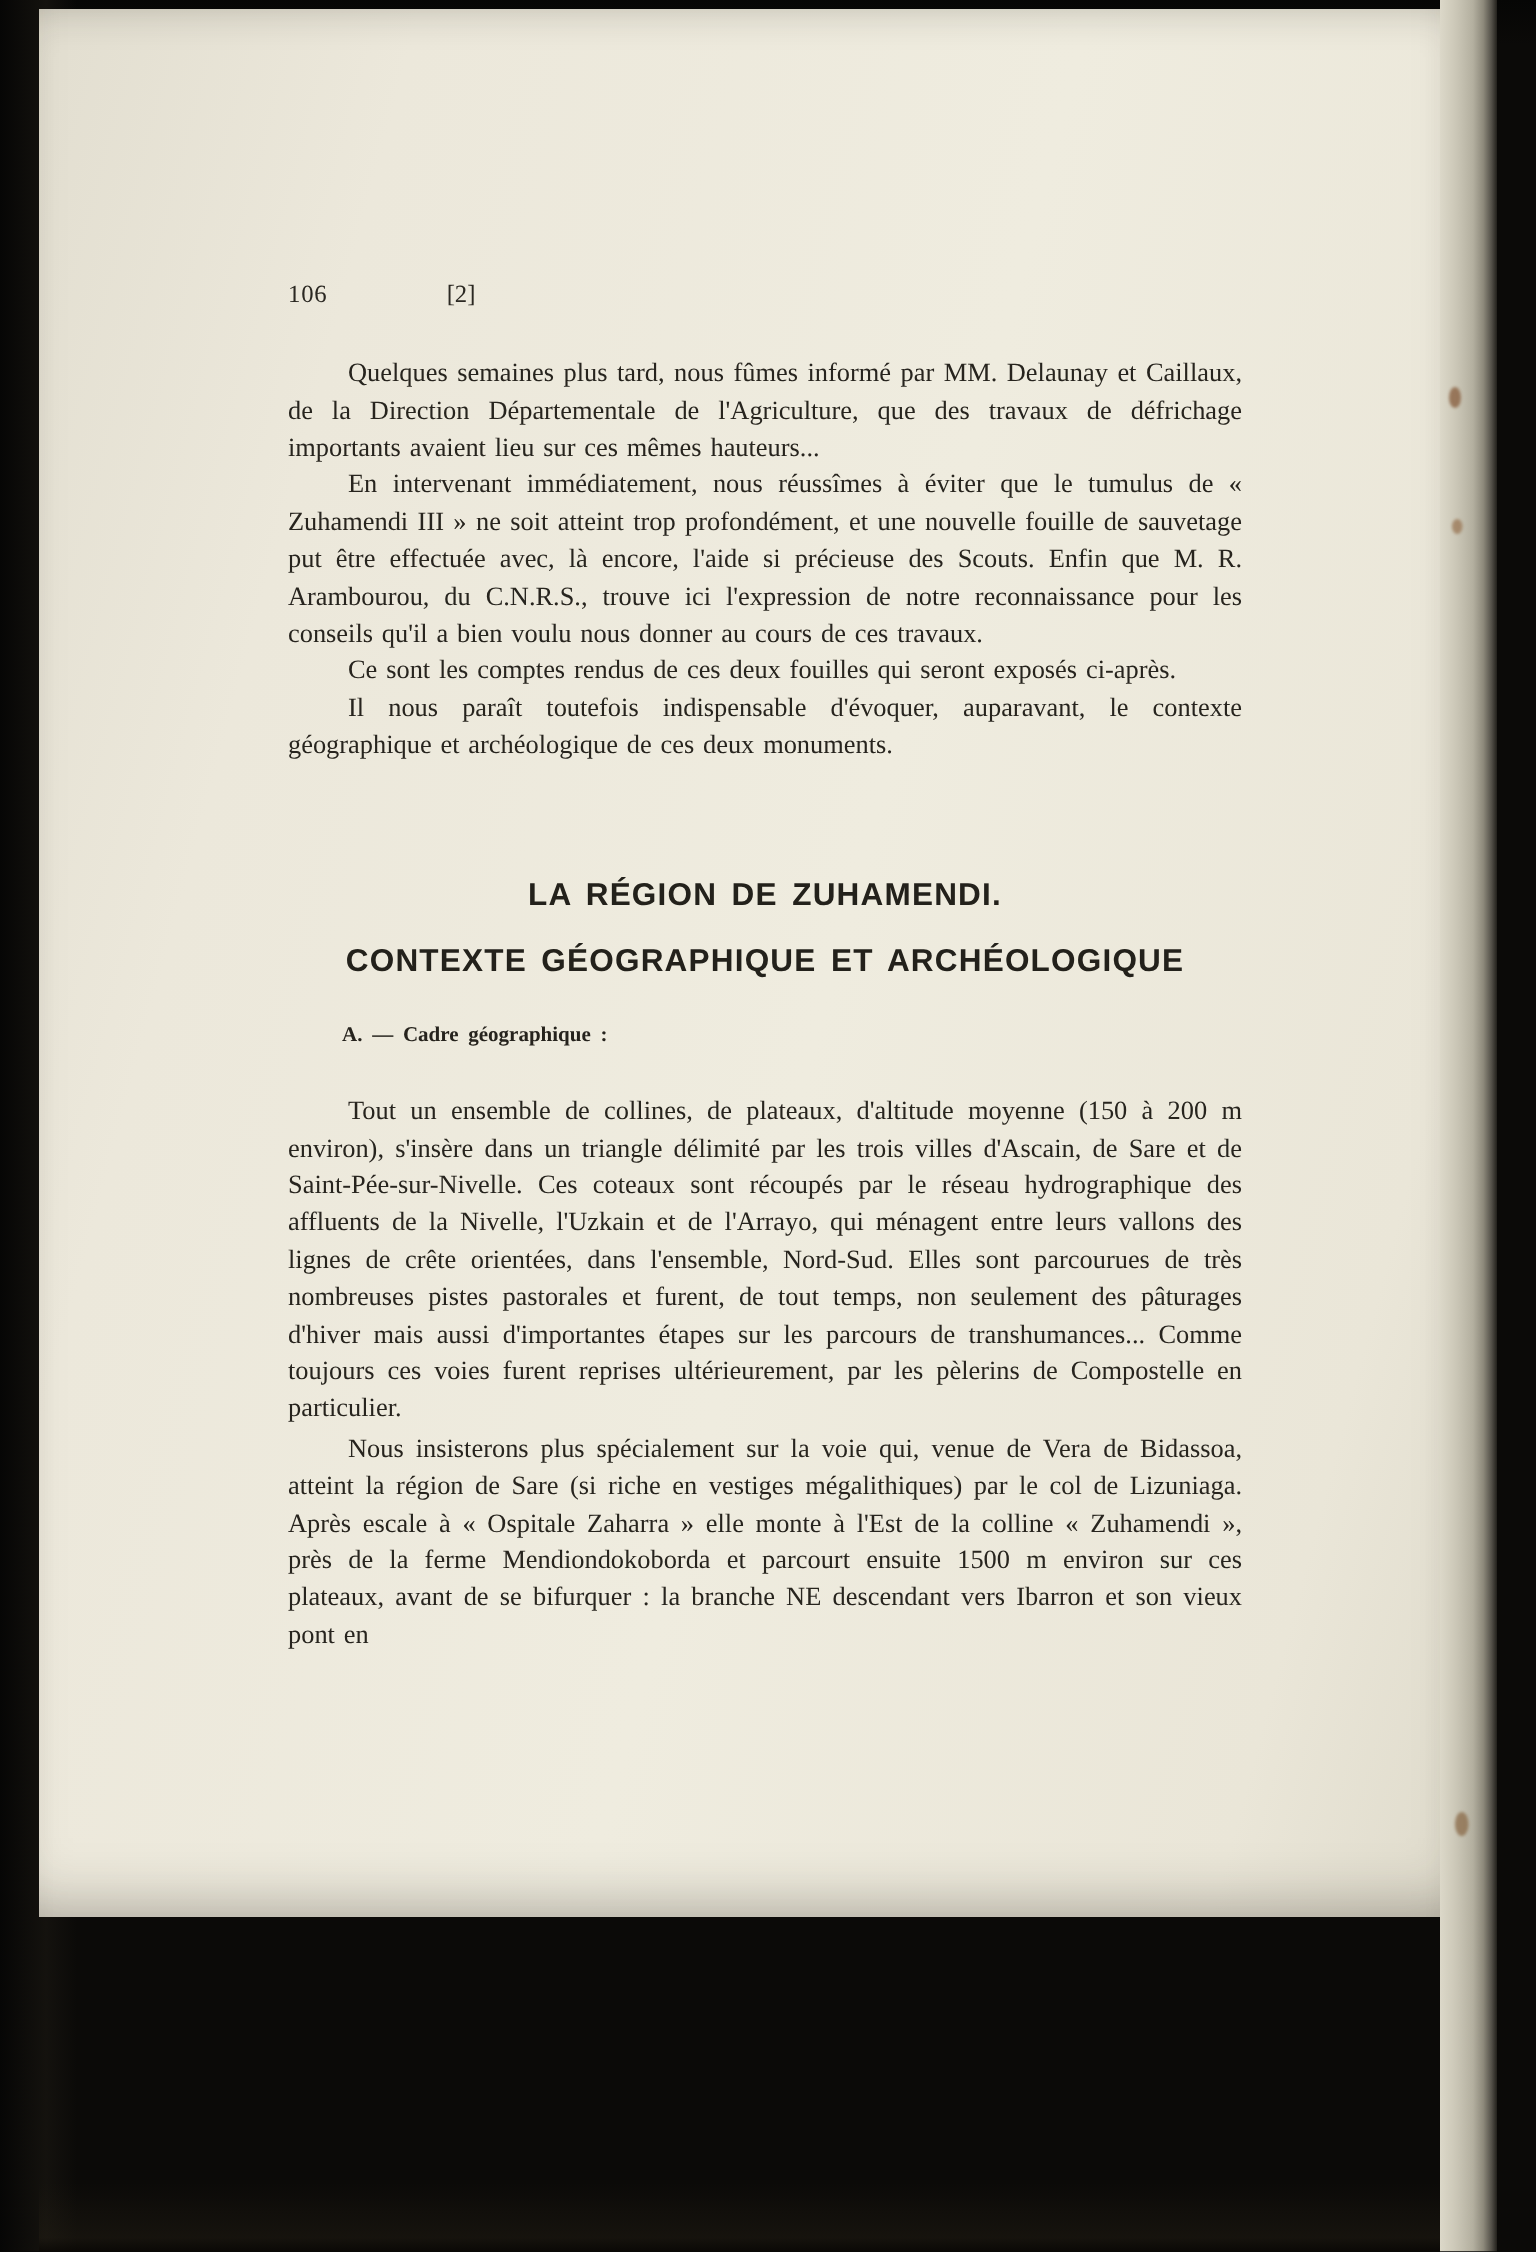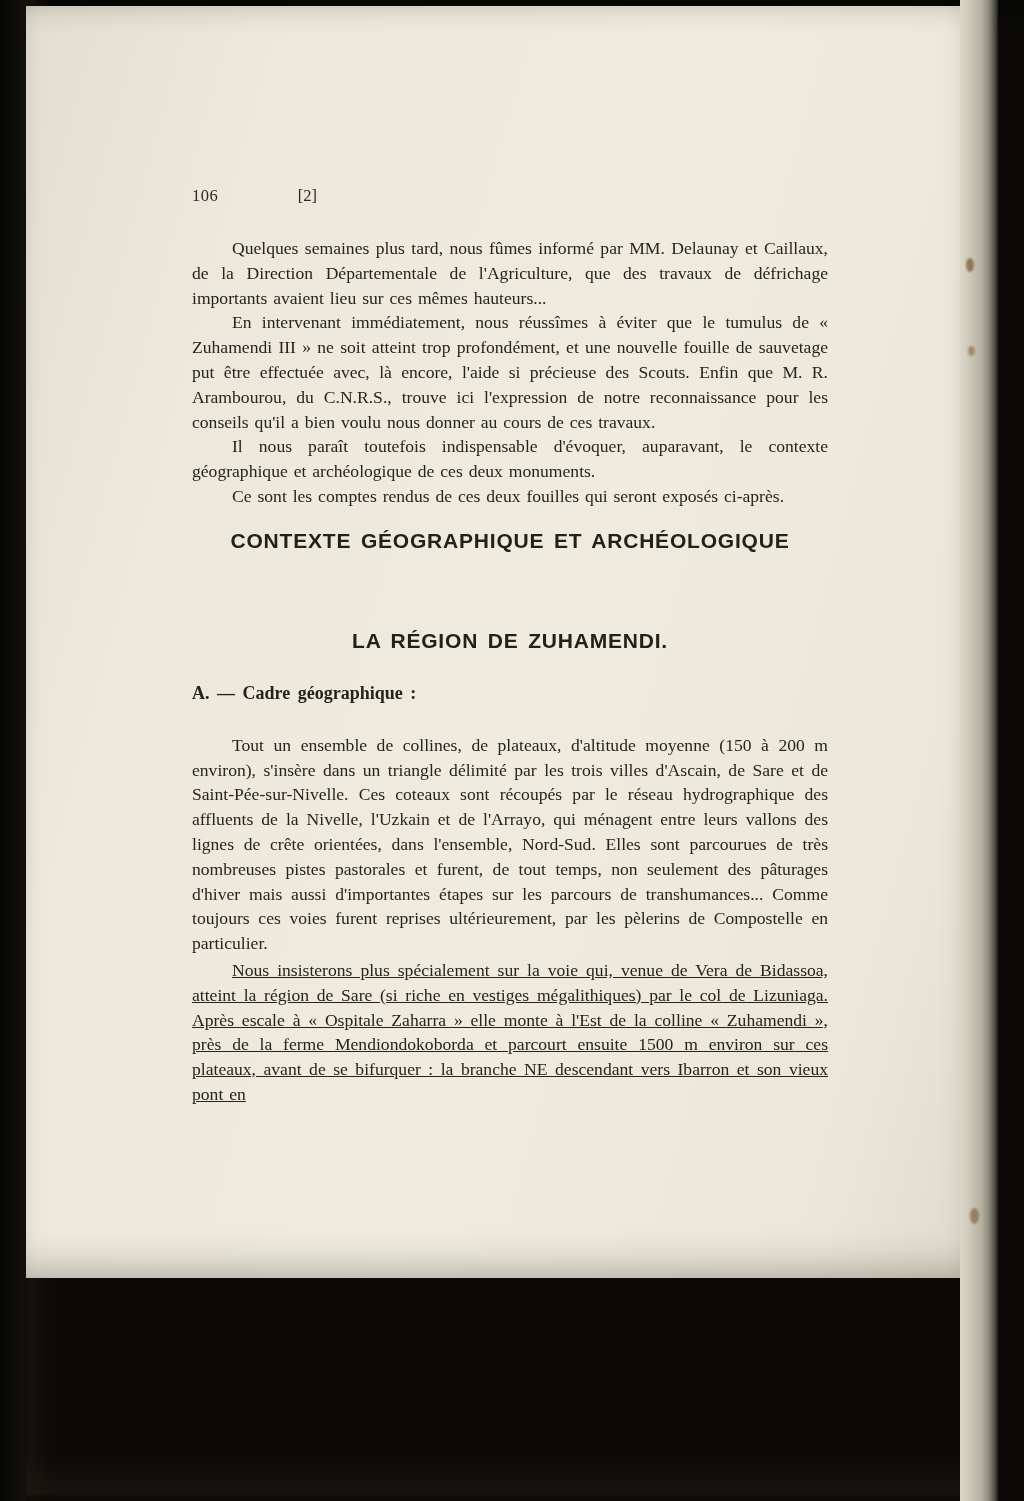--- a/index.html
+++ b/index.html
@@ -103,47 +103,48 @@
     font-size: 21px;
     letter-spacing: 0.8px;
     word-spacing: 3px;
     color: #23211b;
   }
   .section-heading-2 {
     margin-top: 20px;
   }
   .subheading {
     margin-top: 30px;
-    font-size: 18px;
+    font-size: 14px;
     font-weight: bold;
     word-spacing: 3px;
     color: #26231d;
+    margin-left: 36px;
   }
   .para-a1 { margin-top: 29px; }
-  .para-a2 { margin-top: 2px; text-decoration: underline; }
+  .para-a2 { margin-top: 2px; }
 </style>
 </head>
 <body>
 
 <div class="scan-frame">
   <div class="book-page">
     <div class="content">
 
       <div class="page-header">
         <span class="page-number">106</span>
         <span class="column-ref">[2]</span>
       </div>
 
       <p class="para para-first">Quelques semaines plus tard, nous fûmes informé par MM. Delaunay et Caillaux, de la Direction Départementale de l'Agriculture, que des travaux de défrichage importants avaient lieu sur ces mêmes hauteurs...</p>
       <p class="para">En intervenant immédiatement, nous réussîmes à éviter que le tumulus de « Zuhamendi III » ne soit atteint trop profondément, et une nouvelle fouille de sauvetage put être effectuée avec, là encore, l'aide si précieuse des Scouts. Enfin que M. R. Arambourou, du C.N.R.S., trouve ici l'expression de notre reconnaissance pour les conseils qu'il a bien voulu nous donner au cours de ces travaux.</p>
+      <p class="para">Ce sont les comptes rendus de ces deux fouilles qui seront exposés ci-après.</p>
       <p class="para">Il nous paraît toutefois indispensable d'évoquer, auparavant, le contexte géographique et archéologique de ces deux monuments.</p>
-      <p class="para">Ce sont les comptes rendus de ces deux fouilles qui seront exposés ci-après.</p>
 
+      <div class="section-heading">LA RÉGION DE ZUHAMENDI.</div>
       <div class="section-heading section-heading-2">CONTEXTE GÉOGRAPHIQUE ET ARCHÉOLOGIQUE</div>
-      <div class="section-heading">LA RÉGION DE ZUHAMENDI.</div>
 
       <div class="subheading">A. — Cadre géographique :</div>
 
       <p class="para para-a1">Tout un ensemble de collines, de plateaux, d'altitude moyenne (150 à 200 m environ), s'insère dans un triangle délimité par les trois villes d'Ascain, de Sare et de Saint-Pée-sur-Nivelle. Ces coteaux sont récoupés par le réseau hydrographique des affluents de la Nivelle, l'Uzkain et de l'Arrayo, qui ménagent entre leurs vallons des lignes de crête orientées, dans l'ensemble, Nord-Sud. Elles sont parcourues de très nombreuses pistes pastorales et furent, de tout temps, non seulement des pâturages d'hiver mais aussi d'importantes étapes sur les parcours de transhumances... Comme toujours ces voies furent reprises ultérieurement, par les pèlerins de Compostelle en particulier.</p>
       <p class="para para-a2">Nous insisterons plus spécialement sur la voie qui, venue de Vera de Bidassoa, atteint la région de Sare (si riche en vestiges mégalithiques) par le col de Lizuniaga. Après escale à « Ospitale Zaharra » elle monte à l'Est de la colline « Zuhamendi », près de la ferme Mendiondokoborda et parcourt ensuite 1500 m environ sur ces plateaux, avant de se bifurquer : la branche NE descendant vers Ibarron et son vieux pont en</p>
 
     </div>
   </div>
 
   <div class="page-edge-stack"></div>

